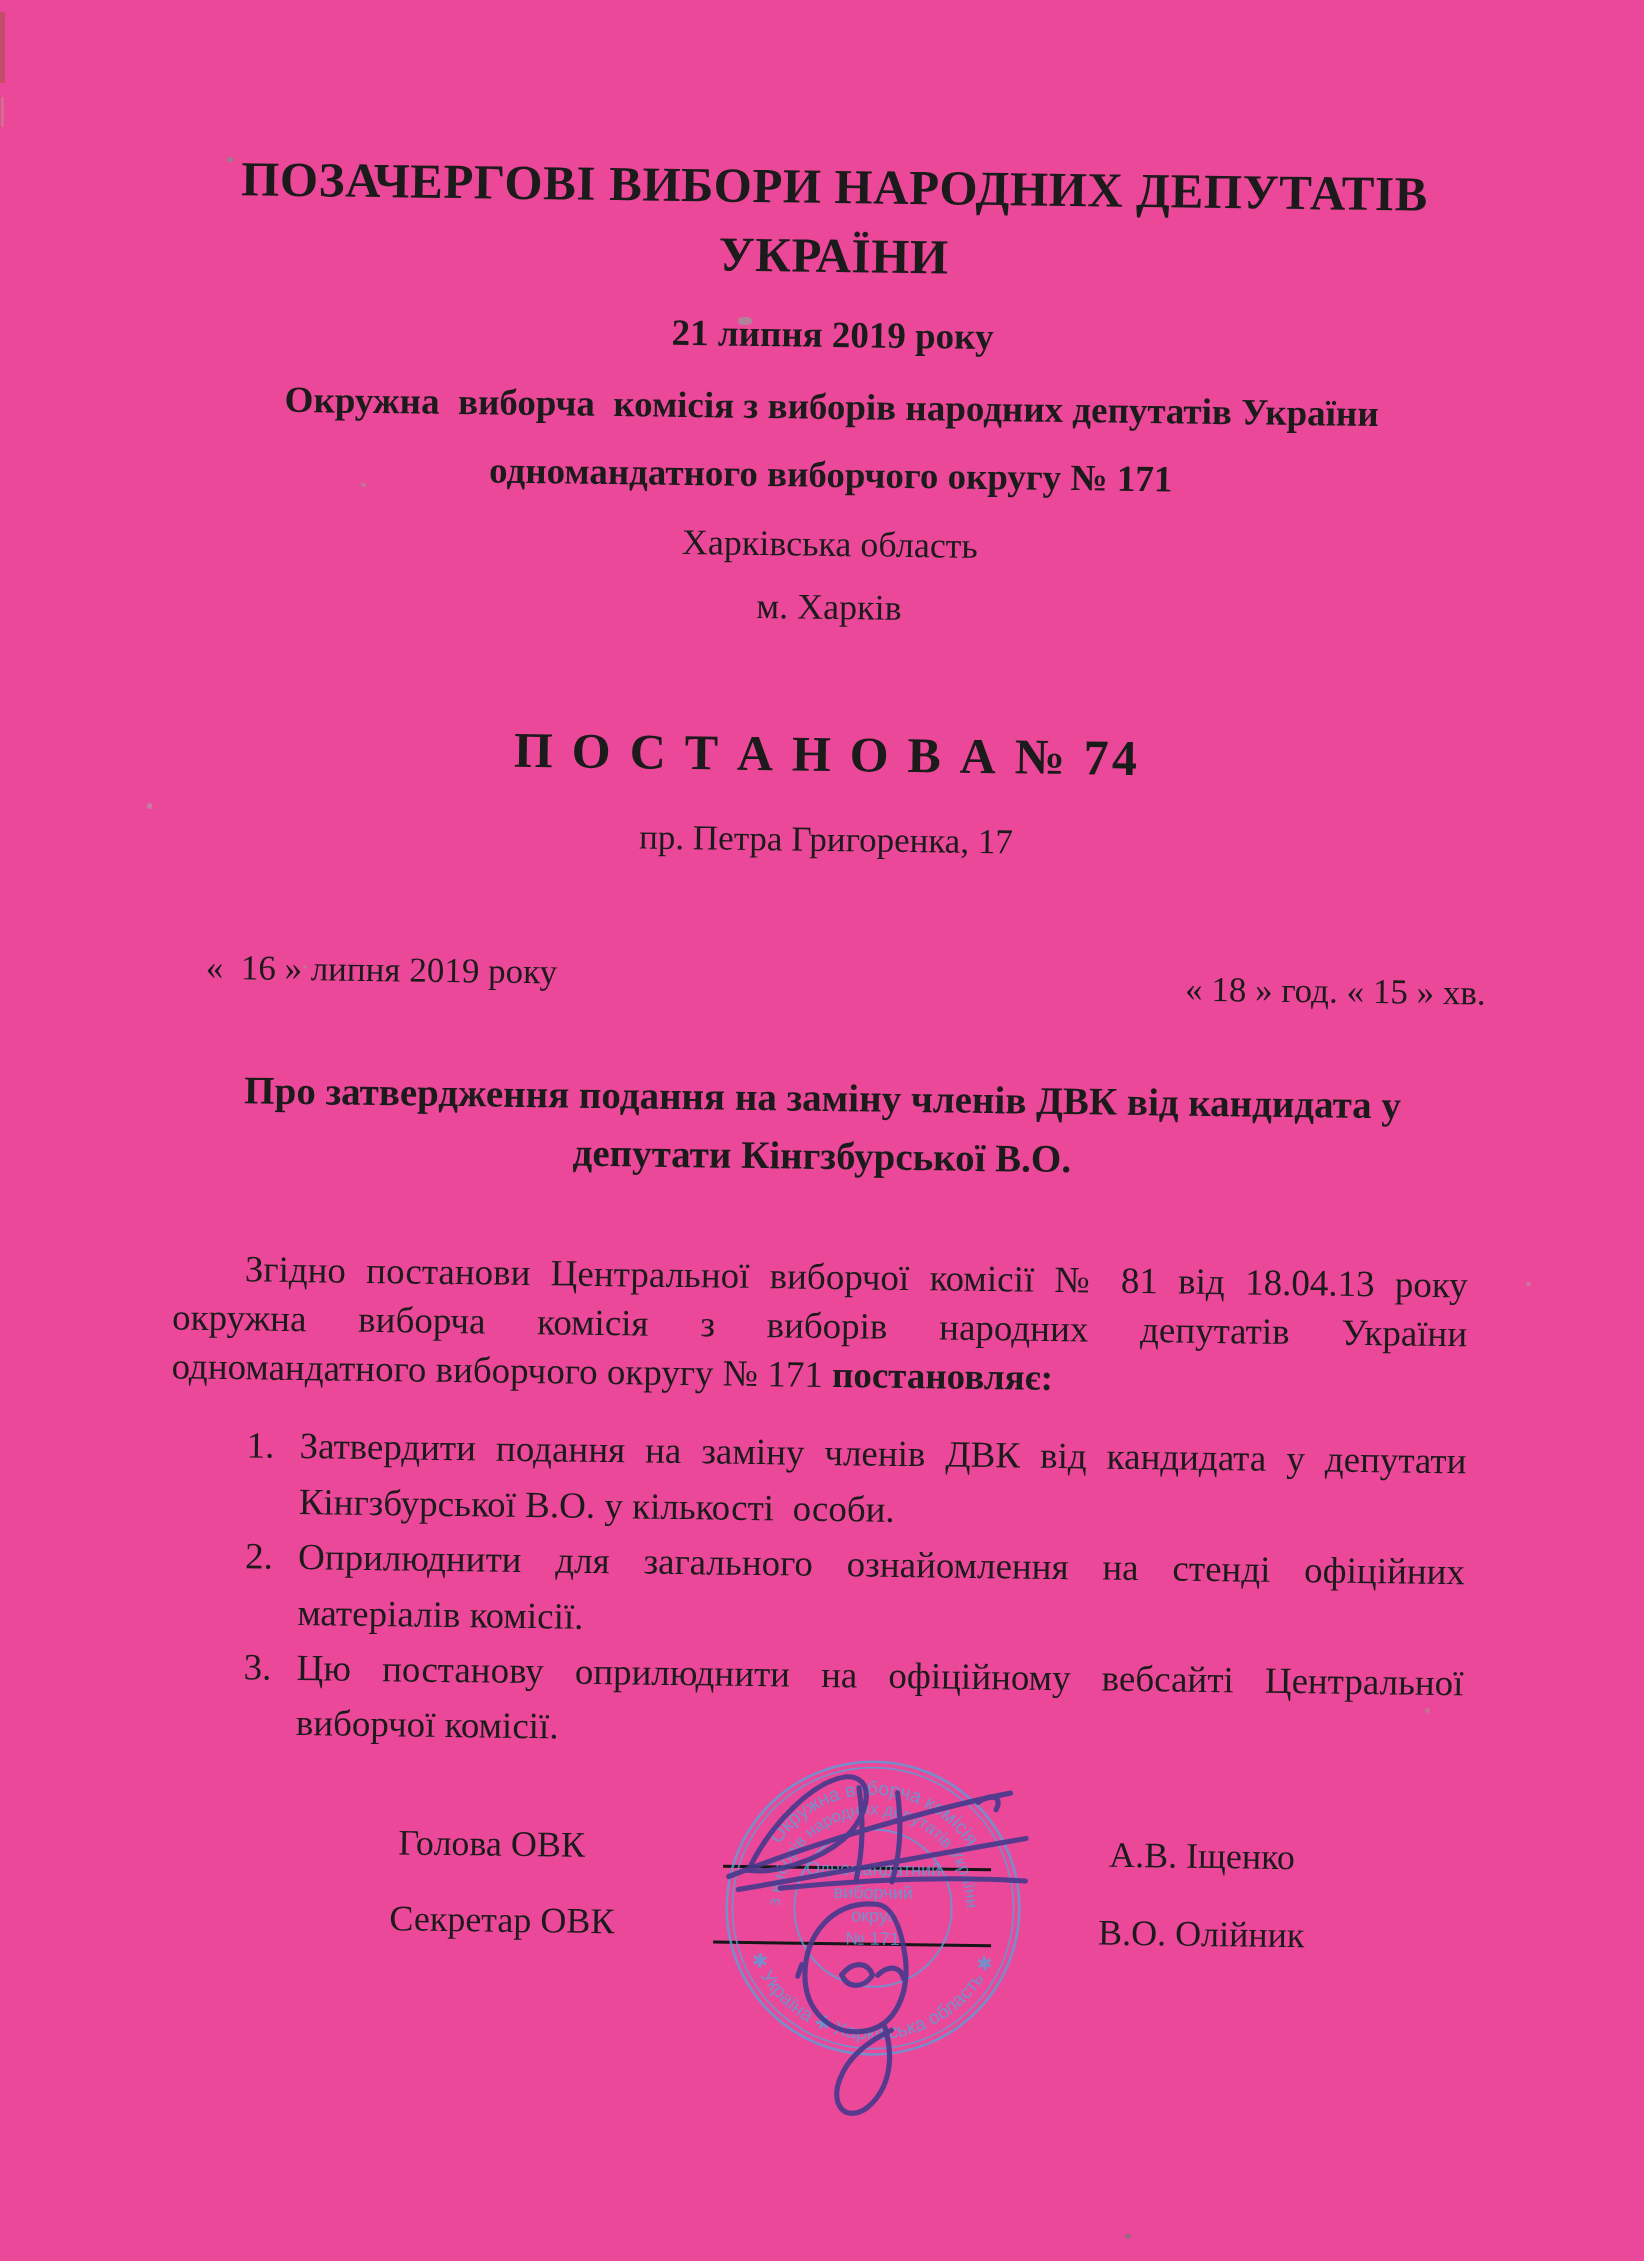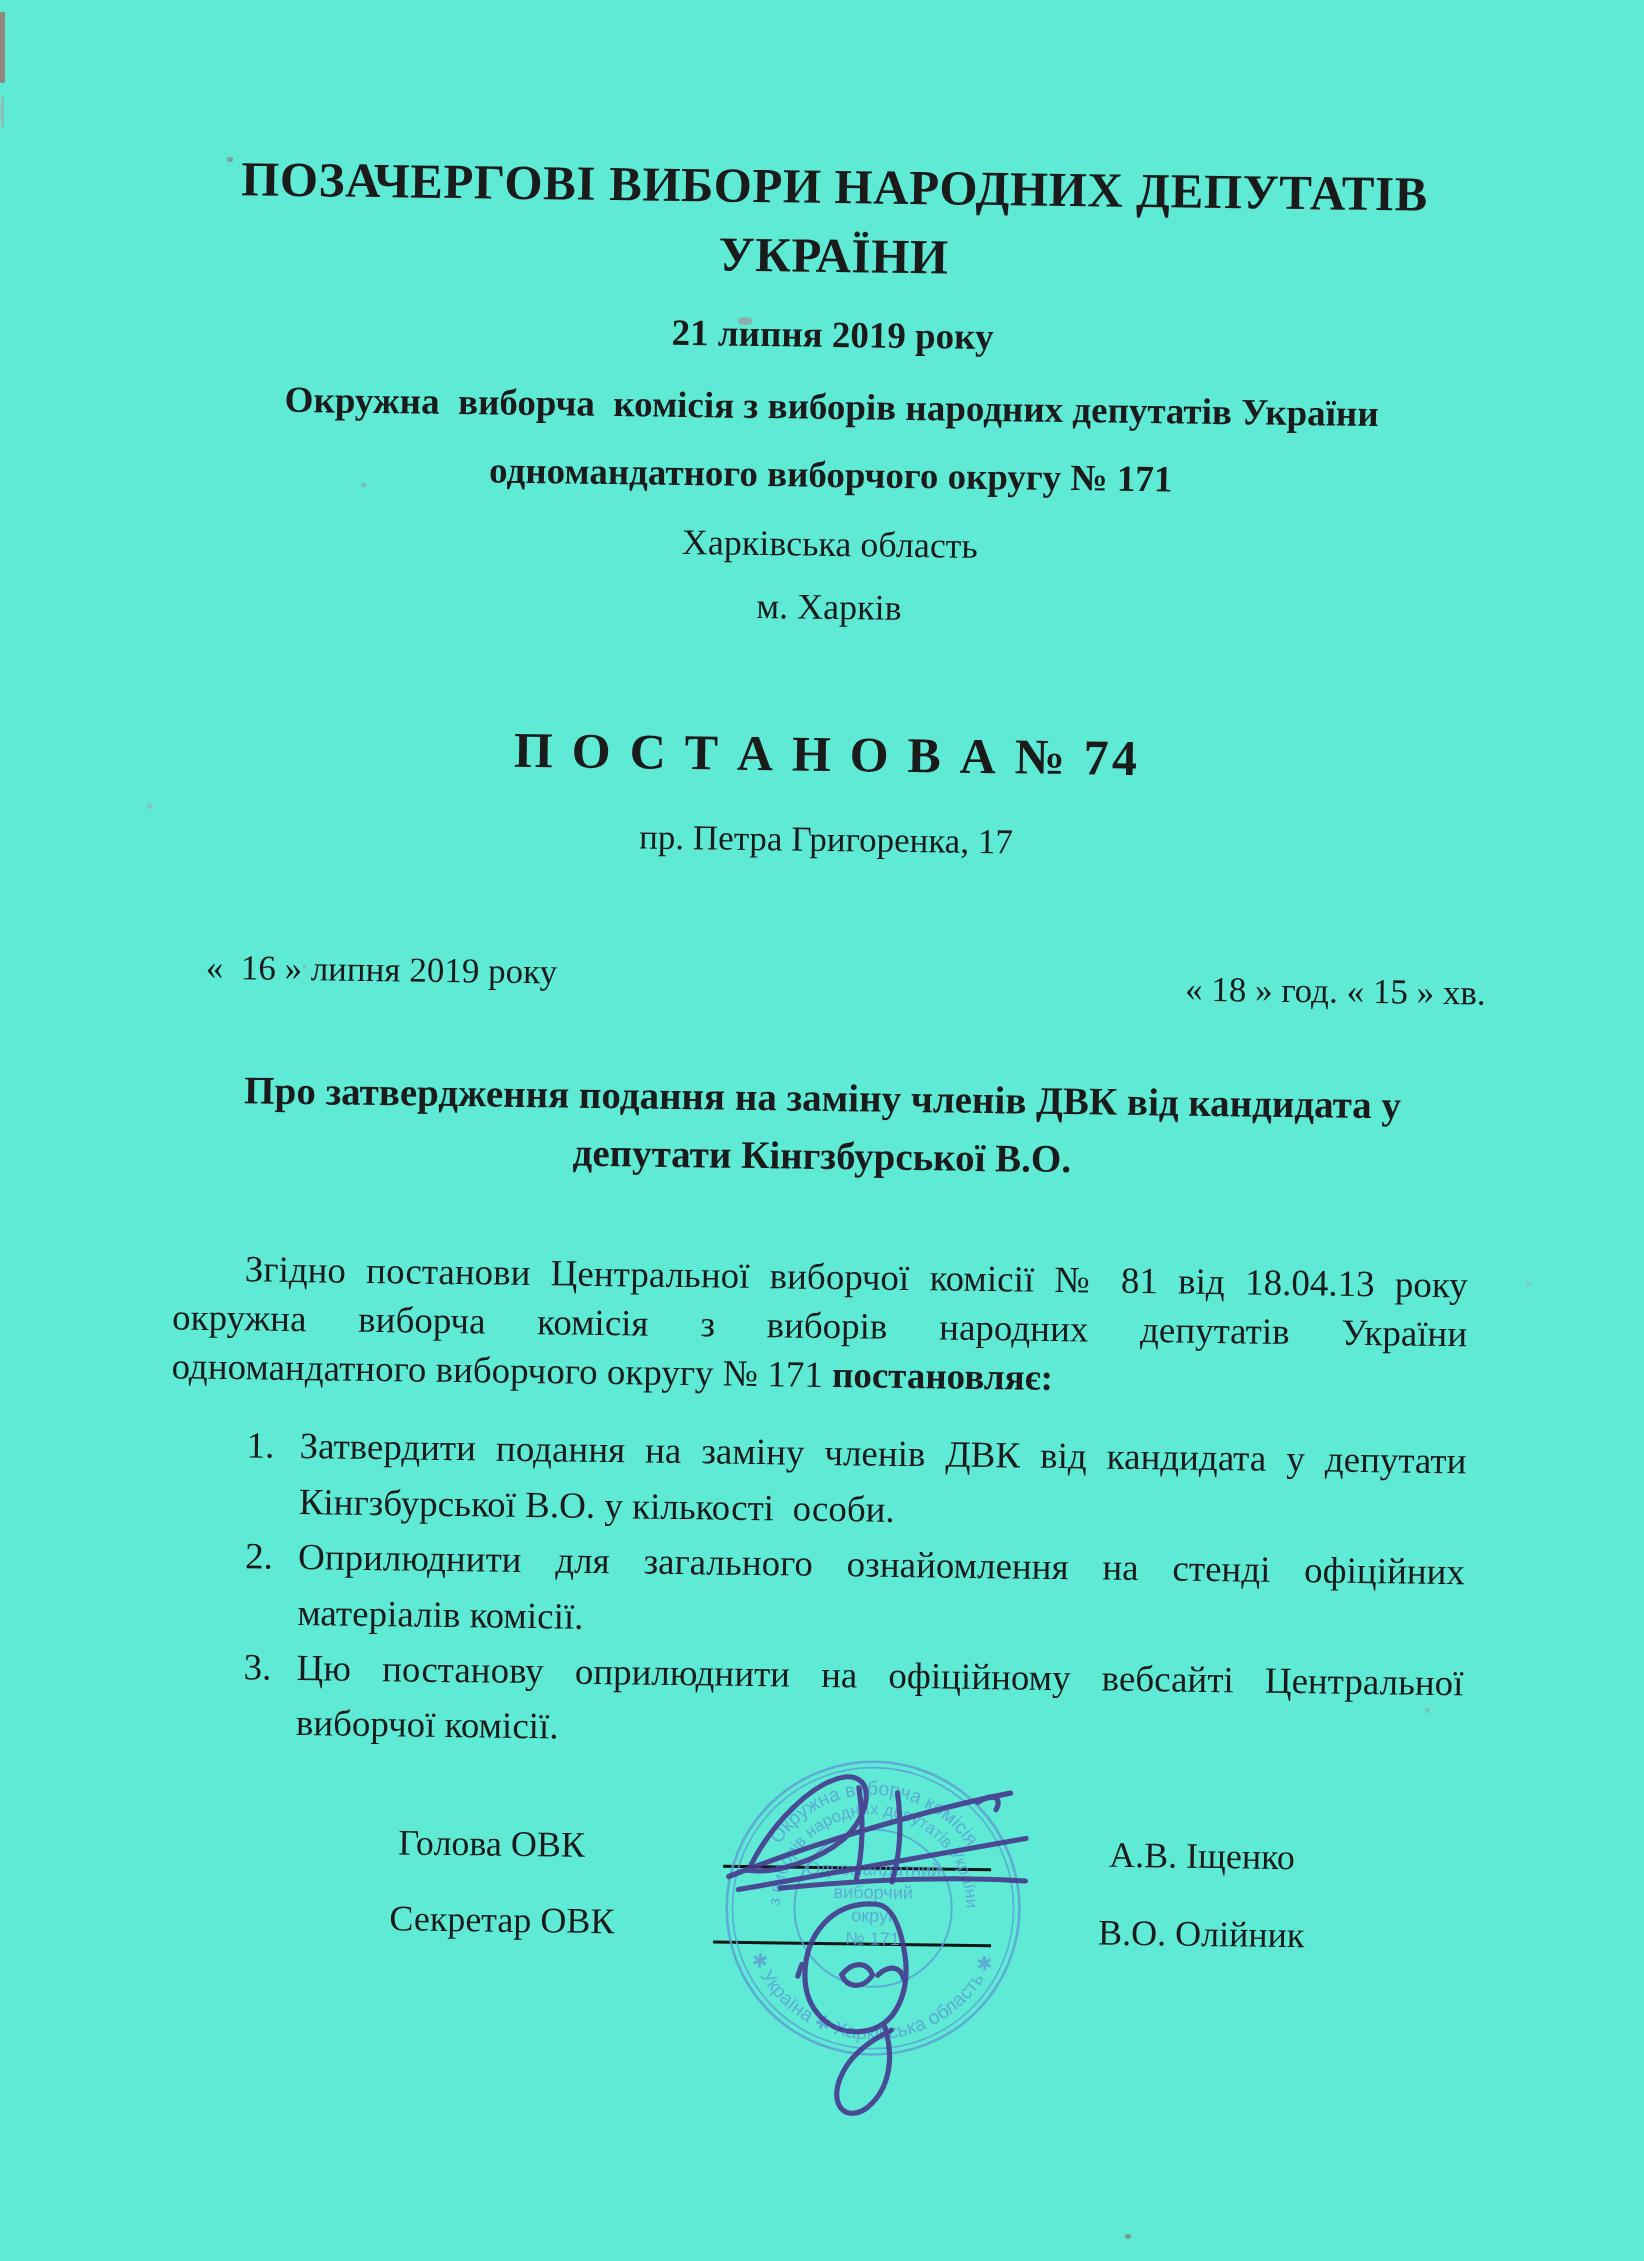--- a/index.html
+++ b/index.html
@@ -1,19 +1,19 @@
 <!DOCTYPE html>
 <html style="font-size:10.3px"><head>
 <meta charset="utf-8">
 <style>
   html,body{margin:0;padding:0;background:#e8e8e8;}
   .page{
     position:relative;
     width:1644px;height:2261px;
-    background:#5eead4;
+    background:#ec4899;
     overflow:hidden;
     font-family:"Liberation Serif","DejaVu Serif",serif;
     color:#1b1b1b;
   }
   .content{
     position:absolute;left:0;top:0;width:1644px;height:2261px;
     transform:rotate(0.75deg);
     transform-origin:837px 193px;
   }
   .blk{position:absolute;line-height:1.18;}

